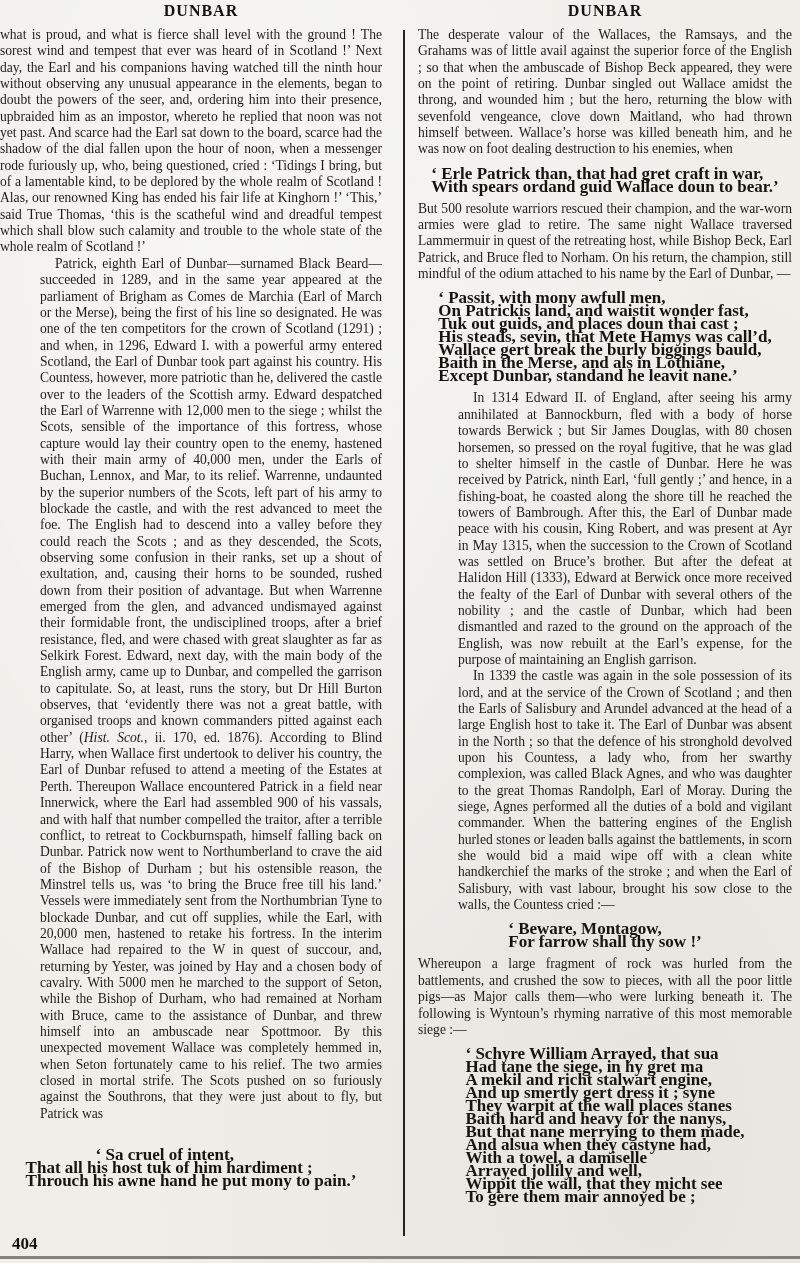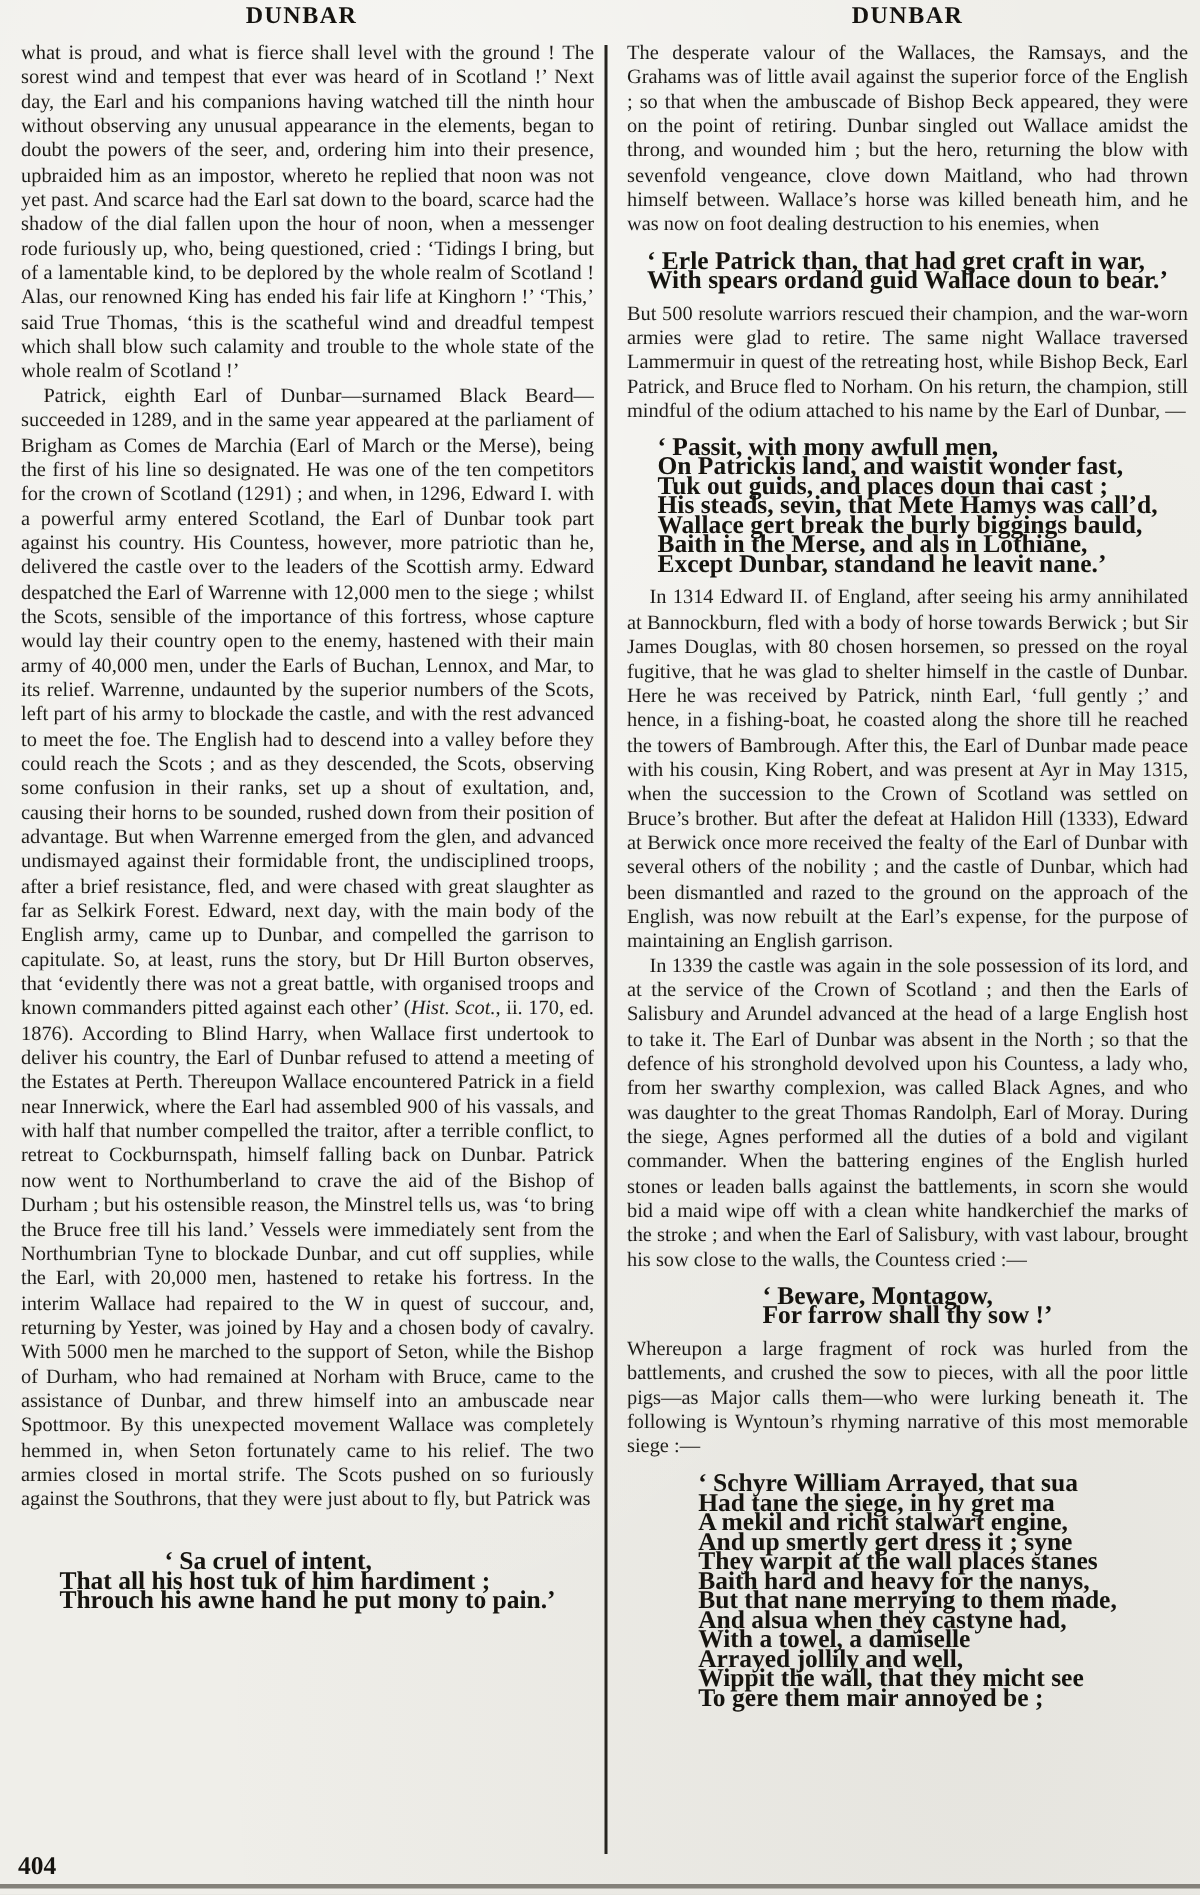--- a/index.html
+++ b/index.html
@@ -22,24 +22,24 @@
     font-weight:bold; font-size:16px; letter-spacing:1px;
     text-align:center; color:#15130f;
   }
   .running-head.left  { left:10px;  width:382px; }
   .running-head.right { left:418px; width:374px; }
   .col {
     position:absolute; top:27px; overflow:hidden;
     font-size:13.6px; line-height:16.35px; text-align:justify;
     text-justify:inter-word;
   }
-  .col.left  { left:14px;  width:382px; height:1228px; }
+  .col.left  { left:0;  width:382px; height:1228px; }
   .col.right { left:418px; width:374px; height:1222px; }
   .para { margin:0; padding:0; }
-  .para.indent { text-indent:15px; }
+  .para.indent { text-indent:15px;margin-left:40px; }
   .italic { font-style:italic; }
   .verse {
     width:-moz-fit-content; width:fit-content;
     margin:9px auto 8px auto;
     font-weight:bold; font-size:17px; line-height:13px;
     text-align:left; color:#16140f;
   }
   .vline { white-space:nowrap; }
   .verse.first-indent .vline:first-child { padding-left:70px;margin-top:26px; }
   .column-divider {

